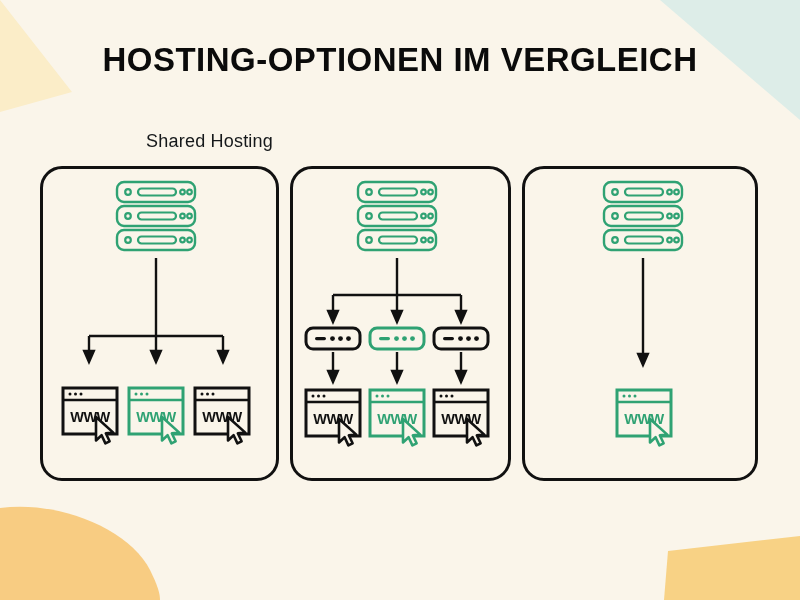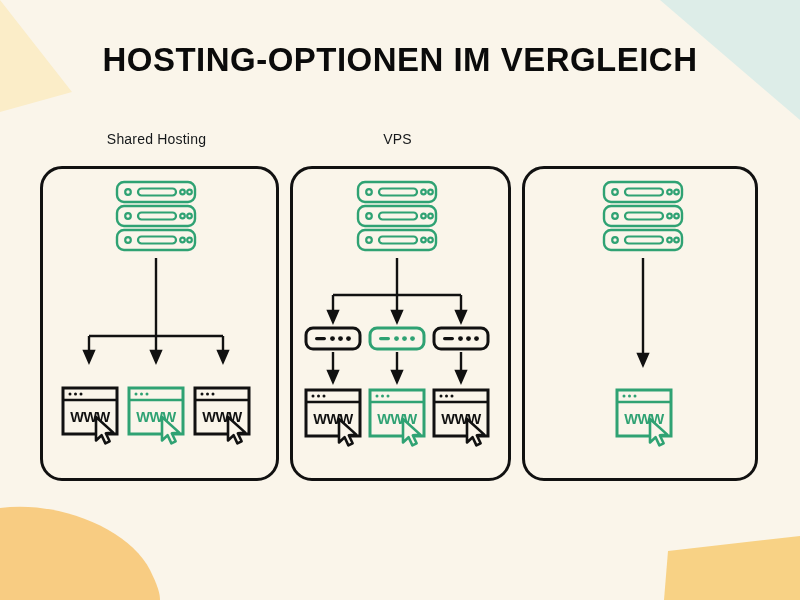--- a/index.html
+++ b/index.html
@@ -18,22 +18,22 @@
     font-weight:bold;
     font-size:34px;
     letter-spacing:0.5px;
     color:#0B0B0B;
     transform:scaleX(0.97);
     white-space:nowrap;
   }
 
   .col-label{
     position:absolute;
-    text-align:center;
-    font-size:14px;
+    text-align:right;
+    font-size:18px;
     color:#15181A;
     font-family:"Liberation Sans", sans-serif;
     letter-spacing:.2px;
     white-space:nowrap;
   }
   #label-shared{left:40px;top:131px;width:233px;}
   #label-vps{left:290px;top:131px;width:215px;}
   #label-dedicated{left:522px;top:131px;width:230px;}
 
   .panel{
@@ -56,21 +56,20 @@
   <svg class="svg-layer" viewBox="0 0 800 600">
     <polygon points="0,0 0,112 72,92" fill="#FBEDC8"></polygon>
     <polygon points="800,0 800,120 660,0" fill="#DDEDE8"></polygon>
     <path d="M0,508 C60,500 130,530 150,570 C158,586 160,594 160,600 L0,600 Z" fill="#F8CC82"></path>
     <polygon points="800,536 800,600 664,600 668,551" fill="#F8D285"></polygon>
   </svg>
 
   <div id="title">HOSTING-OPTIONEN IM VERGLEICH</div>
 
   <div class="col-label" id="label-shared">Shared Hosting</div>
-  <div class="col-label" id="label-vps">VPS</div>
 
   <div class="panel" id="panel-shared"></div>
   <div class="panel" id="panel-vps"></div>
   <div class="panel" id="panel-dedicated"></div>
 
   <svg class="svg-layer" viewBox="0 0 800 600">
     <defs>
 
       <g id="server-rack">
         <g>

